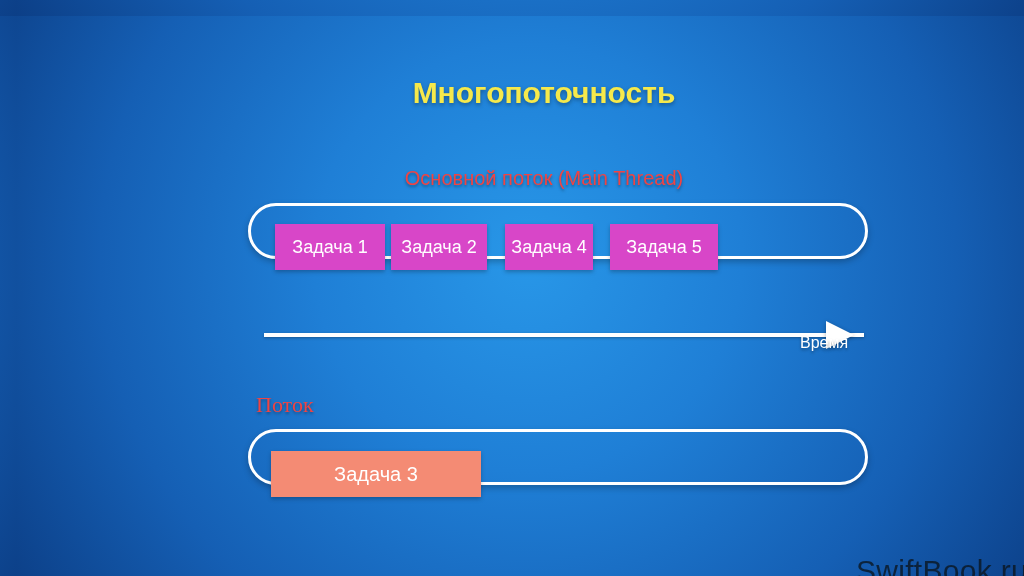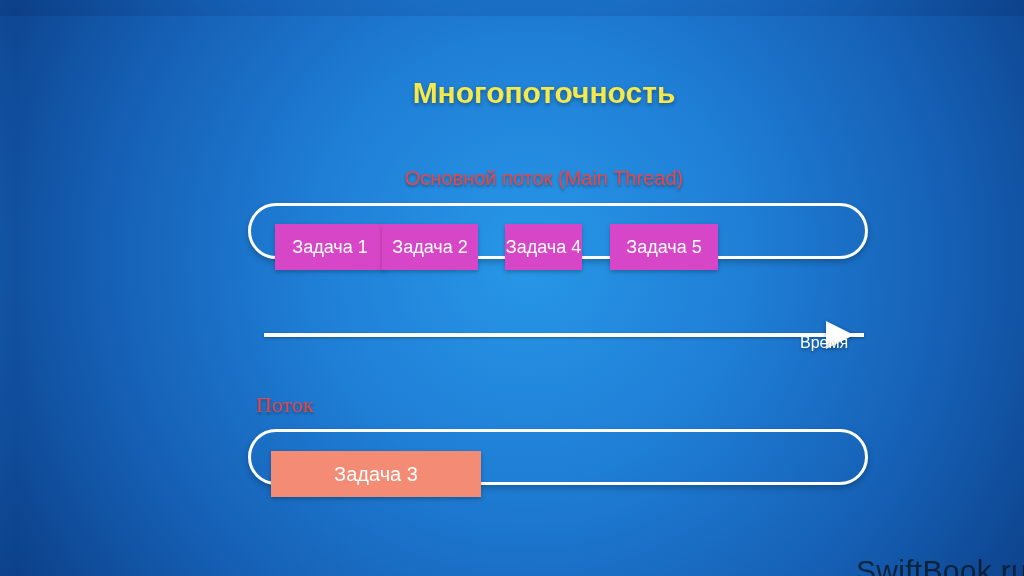--- a/index.html
+++ b/index.html
@@ -49,22 +49,22 @@
     text-align: center;
     color: #fff;
     font-size: 18px;
     box-shadow: 0 2px 4px rgba(0,0,0,0.25);
   }
   .task.magenta { background: #d846c8; }
   .task.salmon  { background: #f48b74; font-size: 20px; }
 
   
   .t1 { left: 8px;   width: 110px; }
-  .t2 { left: 115px; width: 96px; }
-  .t4 { left: 238px; width: 77px; }
+  .t2 { left: 124px; width: 96px; }
+  .t4 { left: 238px; width: 88px; }
   .t5 { left: 343px; width: 108px; }
   
   .t3 { left: 4px;  width: 210px; top: 3px; }
 
   .time-arrow {
     position: absolute;
     top: 259px;
     left: 200px;
     width: 620px;
     height: 24px;

